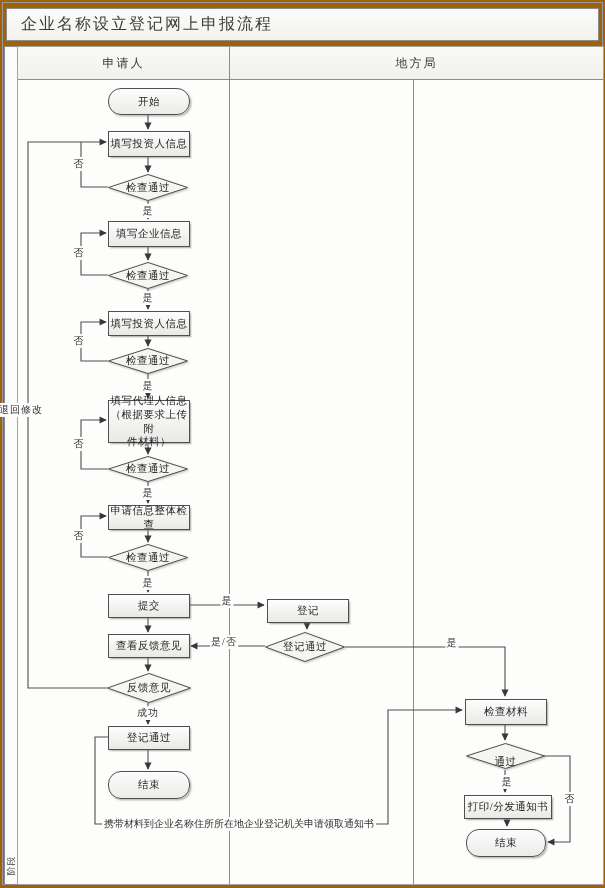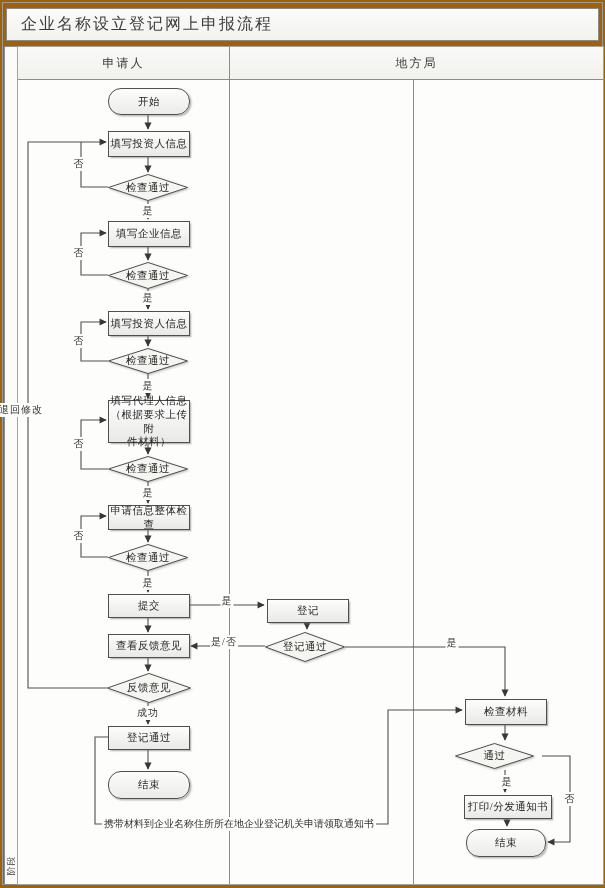--- a/index.html
+++ b/index.html
@@ -235,21 +235,21 @@
     <svg viewBox="0 0 80 30" preserveAspectRatio="none">
         <polygon points="40,0.5 79.5,15 40,29.5 0.5,15" fill="#f5f5f2" stroke="#4f4f4f" stroke-width="1"></polygon>
       </svg>
     <span class="nlabel">登记通过</span>
   </div>
 
   <div class="node rect-node" style="left:465px;top:699px;width:80px;height:24px;">
     <span class="nlabel">检查材料</span>
   </div>
 
-  <div class="node diamond-node" style="left:455px;top:743px;width:79px;height:26px;">
+  <div class="node diamond-node" style="left:466px;top:743px;width:79px;height:26px;align-items:flex-end;">
     <svg viewBox="0 0 79 26" preserveAspectRatio="none">
         <polygon points="39.5,0.5 78.5,13 39.5,25.5 0.5,13" fill="#f5f5f2" stroke="#4f4f4f" stroke-width="1"></polygon>
       </svg>
     <span class="nlabel">通过</span>
   </div>
 
   <div class="node rect-node" style="left:464px;top:795px;width:86px;height:22px;">
     <span class="nlabel">打印/分发通知书</span>
   </div>
 

